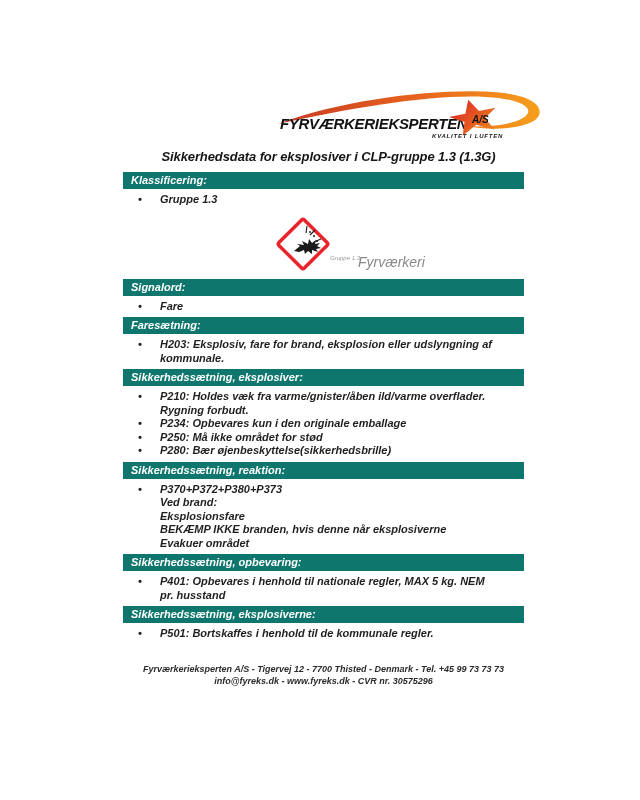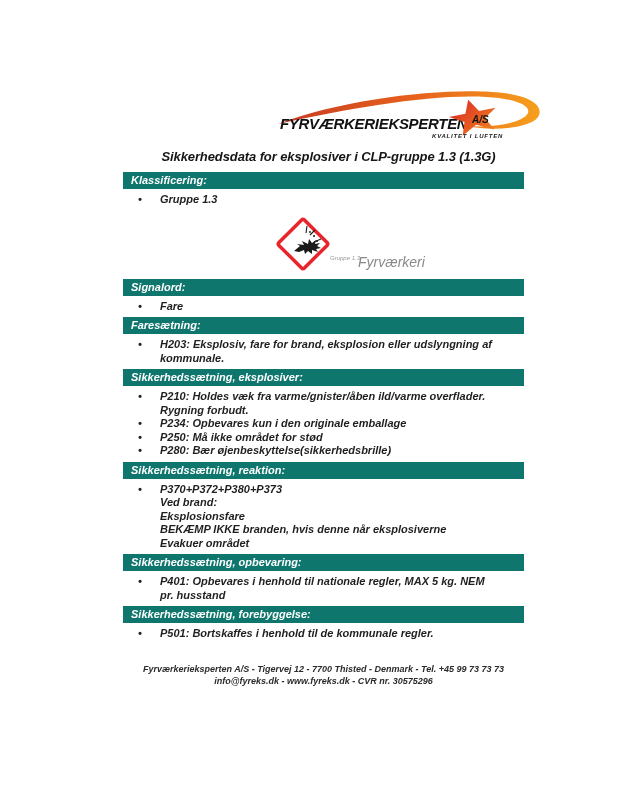--- a/index.html
+++ b/index.html
@@ -158,21 +158,21 @@
 
     <div class="bar">Sikkerhedssætning, opbevaring:</div>
     <div class="list">
       <div class="li">
         <span class="dot"></span>
         <span class="txt">P401: Opbevares i henhold til nationale regler, MAX 5 kg. NEM
 pr. husstand</span>
       </div>
     </div>
 
-    <div class="bar">Sikkerhedssætning, forebyggelse:</div>
+    <div class="bar">Sikkerhedssætning, eksplosiverne:</div>
     <div class="list">
       <div class="li">
         <span class="dot"></span>
         <span class="txt">P501: Bortskaffes i henhold til de kommunale regler.</span>
       </div>
     </div>
 
   </div>
 
   <div class="footer">

